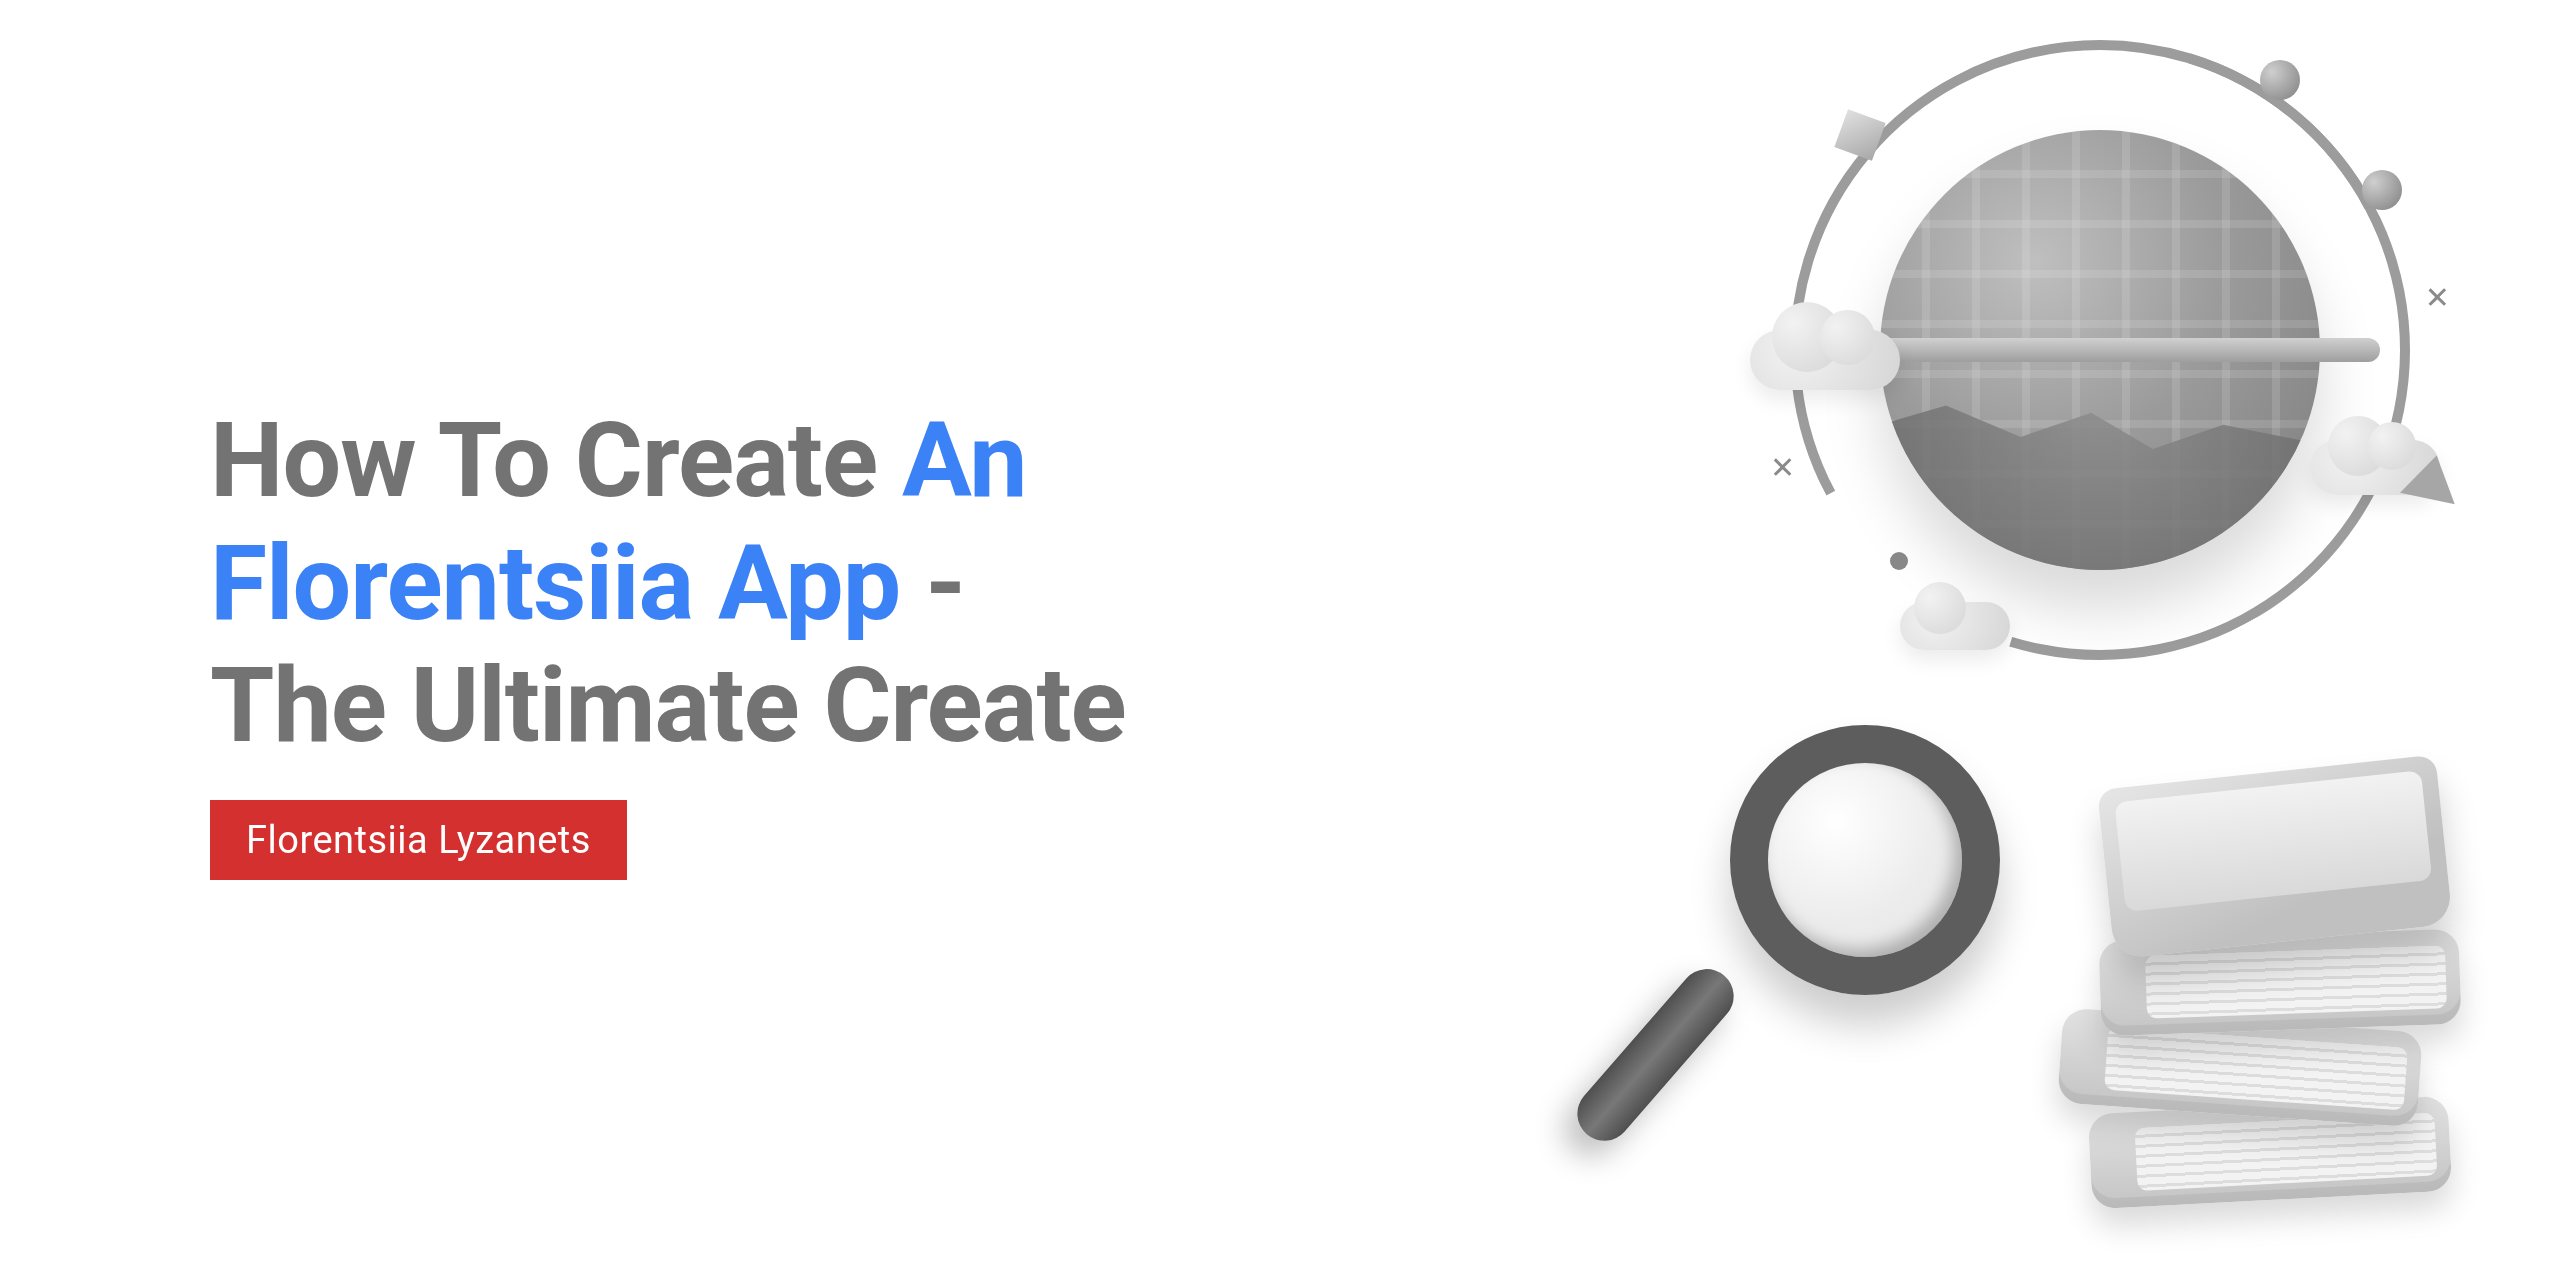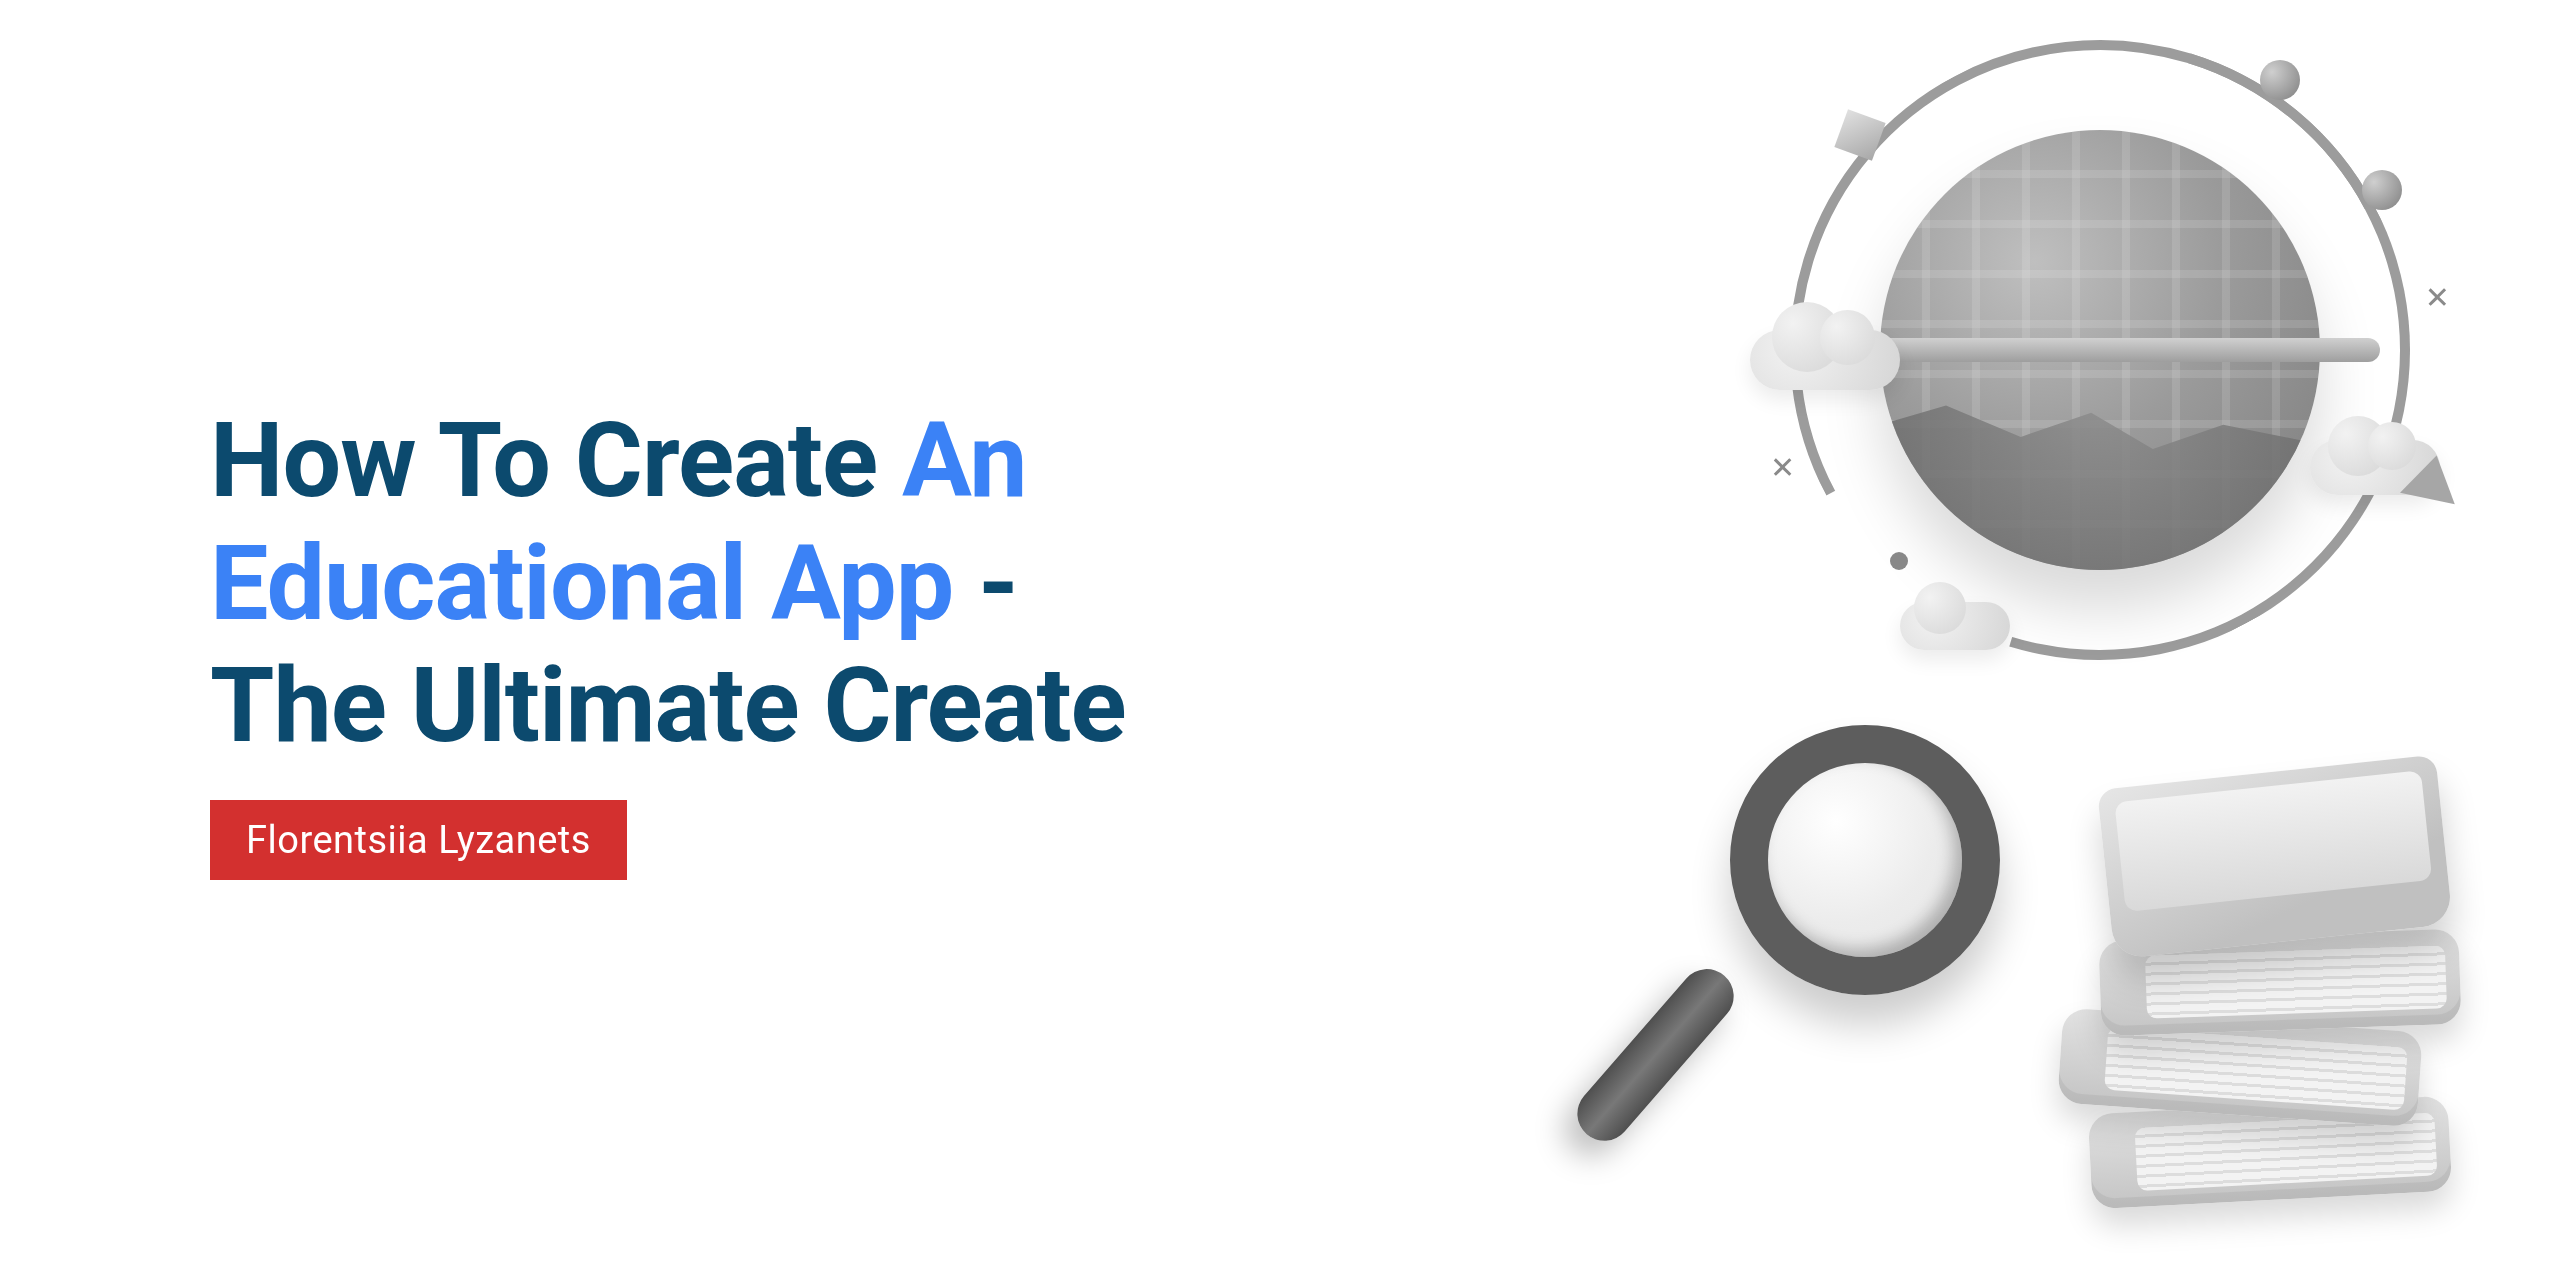--- a/index.html
+++ b/index.html
@@ -20,21 +20,21 @@
       flex: 0 0 58%;
       padding-left: 210px;
       padding-right: 40px;
     }
     .heading {
       font-size: 104px;
       font-weight: 700;
       line-height: 1.18;
       letter-spacing: -1px;
     }
-    .heading .part-dark { color: #0c4a6e; }
+    .heading .part-dark { color: #737373; }
     .heading .part-accent { color: #3b82f6; }
     .author-chip {
       display: inline-block;
       margin-top: 32px;
       background: #d3302f;
       color: #ffffff;
       font-size: 38px;
       font-weight: 400;
       padding: 18px 36px;
       letter-spacing: 0.5px;
@@ -237,21 +237,21 @@
     }
   </style>
 </head>
 <body>
 
 <div class="container">
 
   <div class="text-col">
     <h1 class="heading">
       <span class="part-dark">How To Create </span><span class="part-accent">An</span><br>
-      <span class="part-accent">Educational App</span><span class="part-dark"> -</span><br>
+      <span class="part-accent">Florentsiia App</span><span class="part-dark"> -</span><br>
       <span class="part-dark">The Ultimate Create</span>
     </h1>
     <div class="author-chip">Florentsiia Lyzanets</div>
   </div>
 
   <div class="art-col">
 
     <div class="globe-wrap">
       <div class="orbit2"></div>
       <div class="globe"></div>

